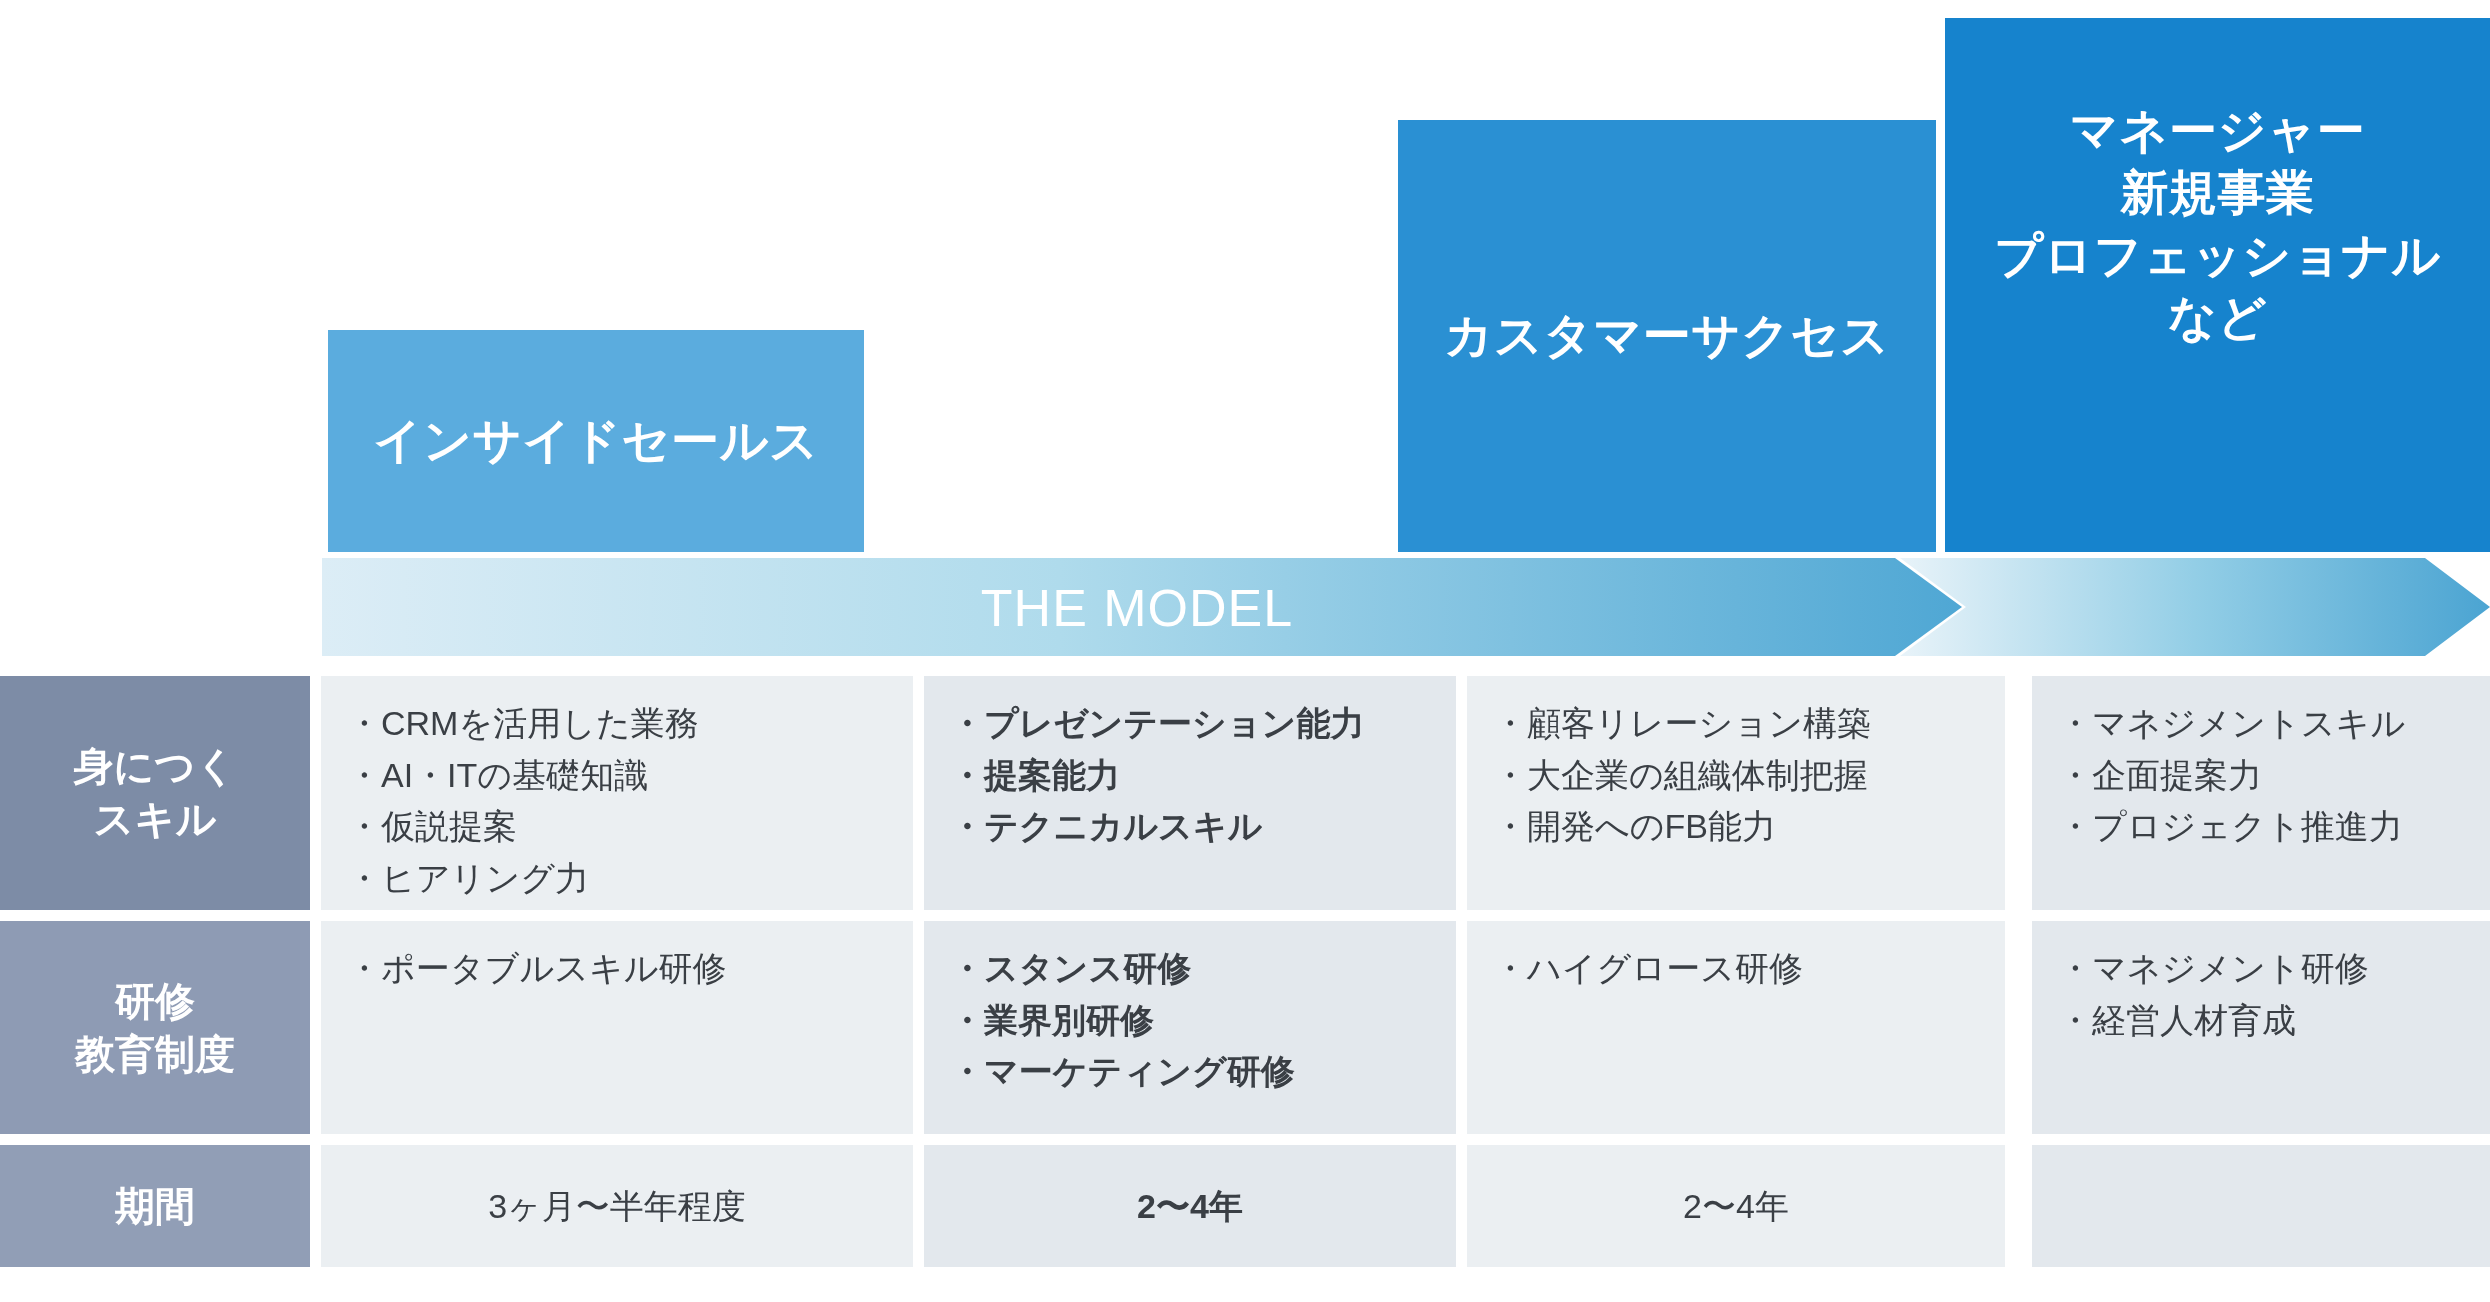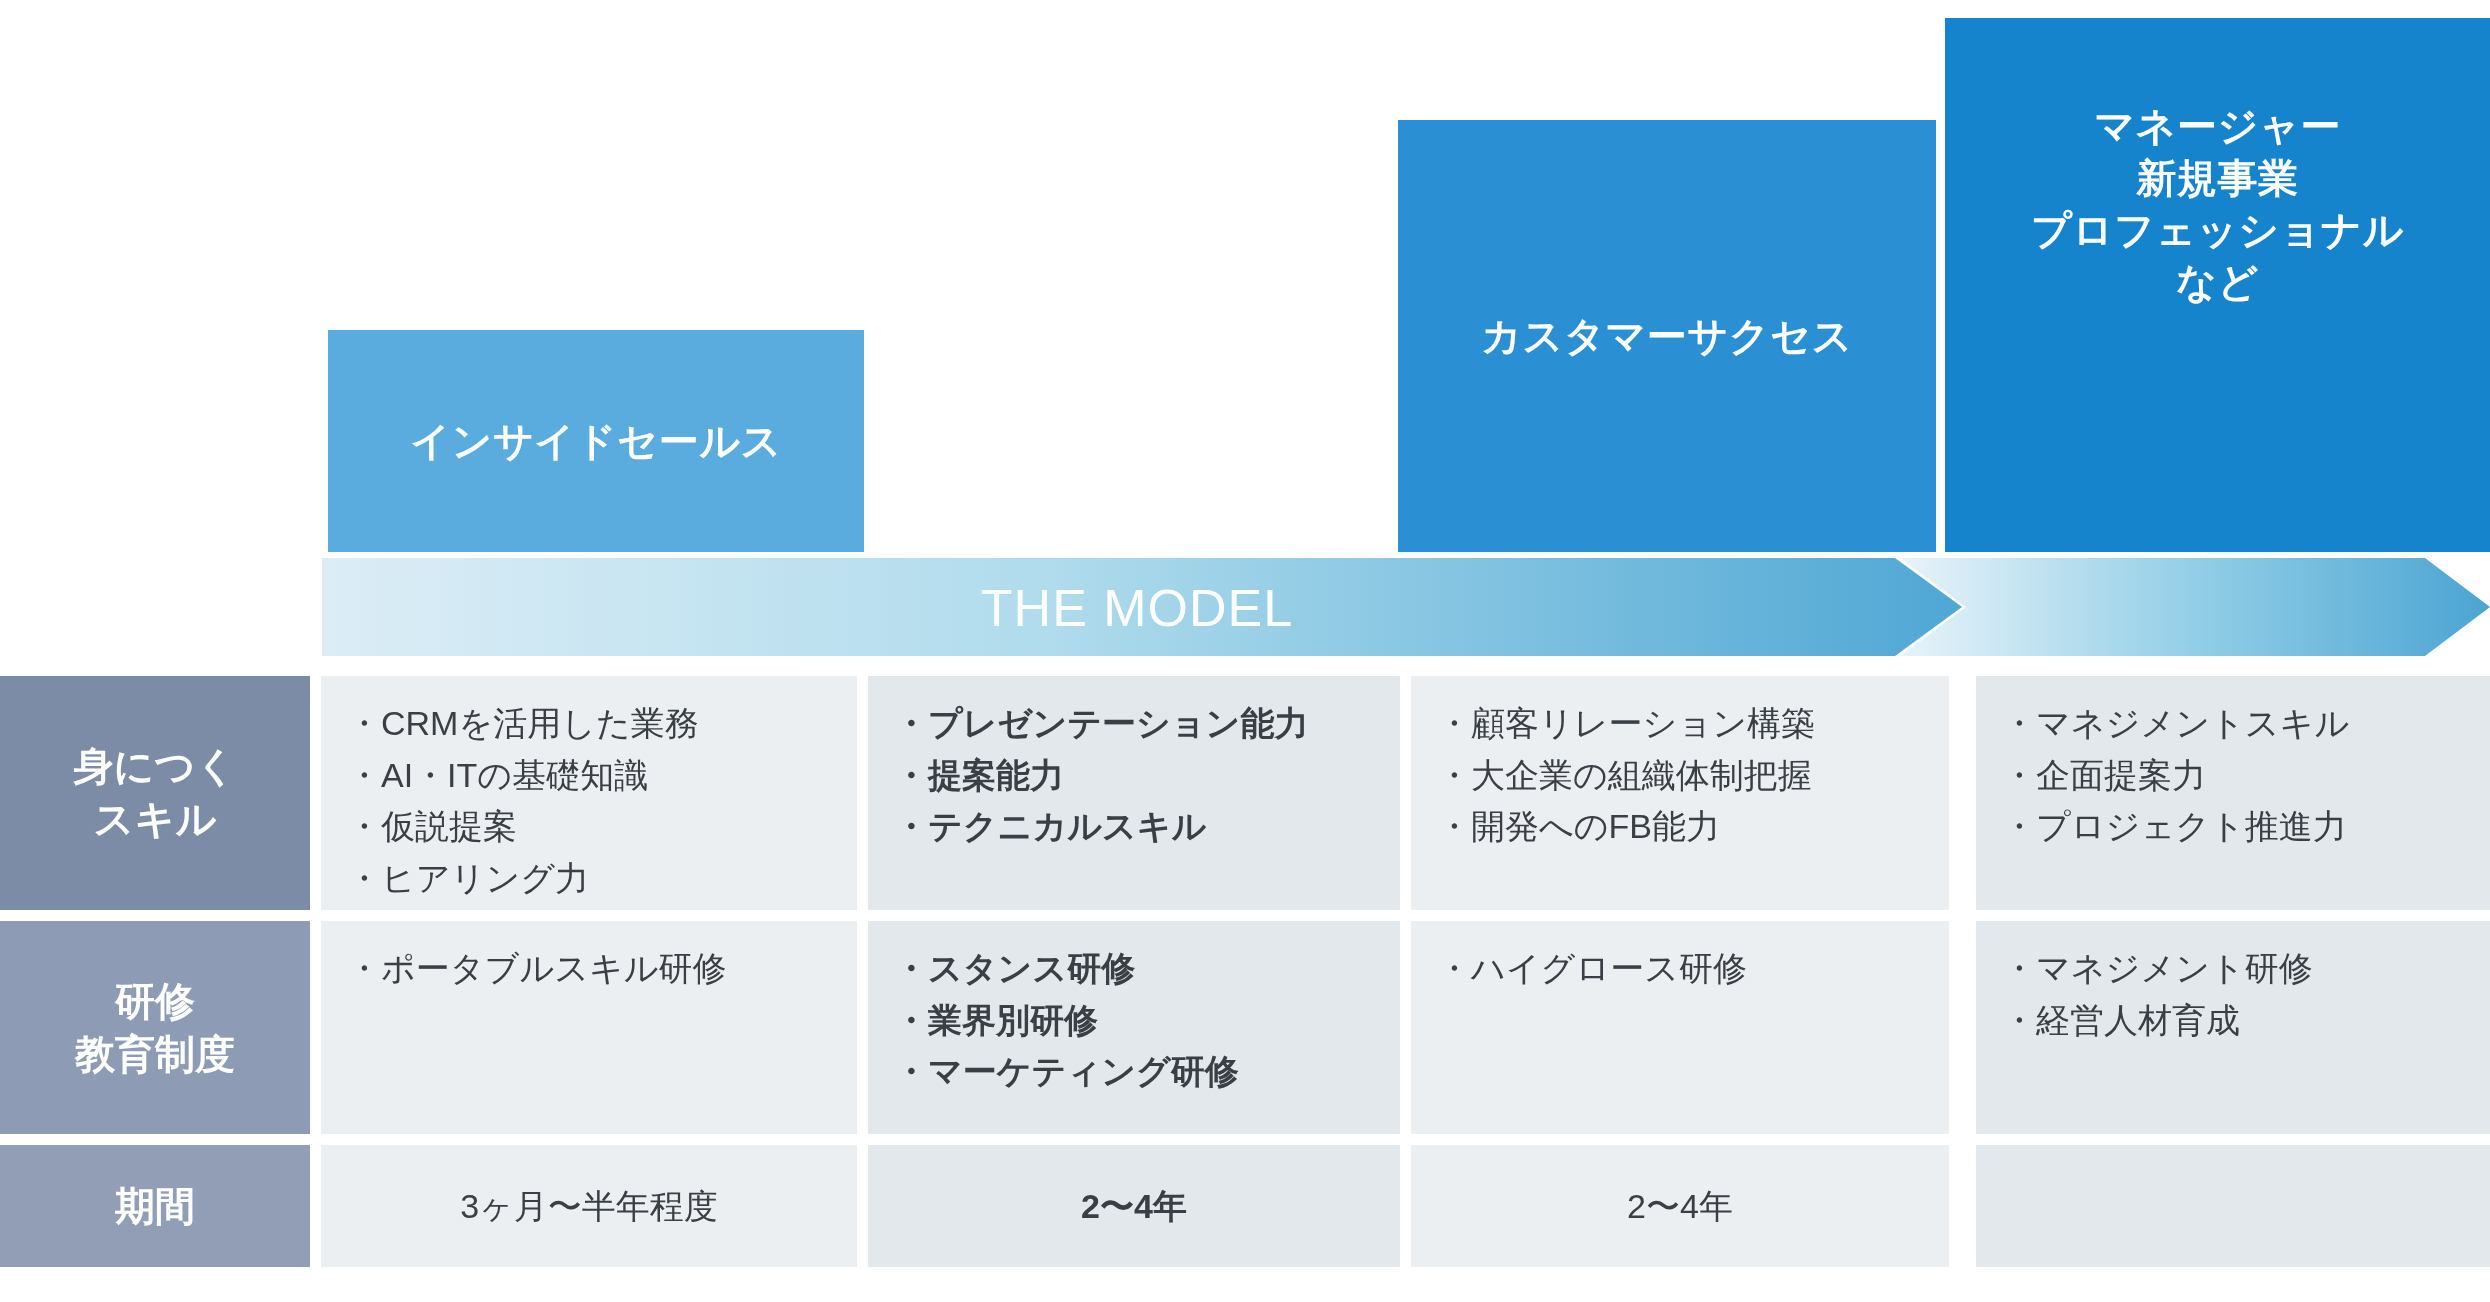--- a/index.html
+++ b/index.html
@@ -9,21 +9,21 @@
     -webkit-font-smoothing:antialiased;
   }
   .stage{position:absolute;left:0;top:0;width:2490px;height:1302px;}
 
   
   .bars{position:absolute;left:0;top:0;width:2490px;height:552px;}
   .bar{
     position:absolute;bottom:0;
     display:flex;align-items:center;justify-content:center;
     color:#ffffff;text-align:center;
-    font-size:40px;font-weight:700;line-height:1.30;
+    font-size:48px;font-weight:700;line-height:1.30;
     letter-spacing:0.5px;
     padding:0 10px;box-sizing:border-box;
   }
   .bar.b1{left:328px;width:536px;height:222px;background:#5BACDE;}
   .bar.b2{left:861px;width:532px;height:324px;background:#3F9BD8;}
   .bar.b3{left:1398px;width:538px;height:432px;background:#2A90D3;}
   .bar.b4{left:1945px;width:545px;height:534px;background:#1683CD;align-items:flex-start;padding-top:82px;}
 
   
   .model-band{position:absolute;left:0;top:558px;width:2490px;height:98px;}
@@ -48,21 +48,21 @@
     box-sizing:border-box;
   }
   .trow.r1 .rowlabel{background:#7D8CA6;}
   .trow.r2 .rowlabel{background:#8E9BB4;}
   .trow.r3 .rowlabel{background:#919EB6;}
 
   .cell{
     flex:0 0 auto;box-sizing:border-box;
     padding:22px 26px 18px 26px;
   }
-  .cell.c1{width:536px;margin-right:11px;background:#EBEFF2;}
+  .cell.c1{width:592px;margin-right:11px;background:#EBEFF2;}
   .cell.c2{width:532px;margin-right:11px;background:#E3E8ED;font-weight:bold;}
   .cell.c3{width:538px;margin-right:27px;background:#EBEFF2;}
   .cell.c4{width:545px;background:#E3E8ED;}
 
   .trow.r1 .cell{height:234px;}
   .trow.r2 .cell{height:213px;}
   .trow.r3 .cell{height:122px;display:flex;align-items:center;justify-content:center;padding-top:0;padding-bottom:0;}
 
   .bullet{
     color:#3A3F45;font-size:34px;line-height:1.52;

